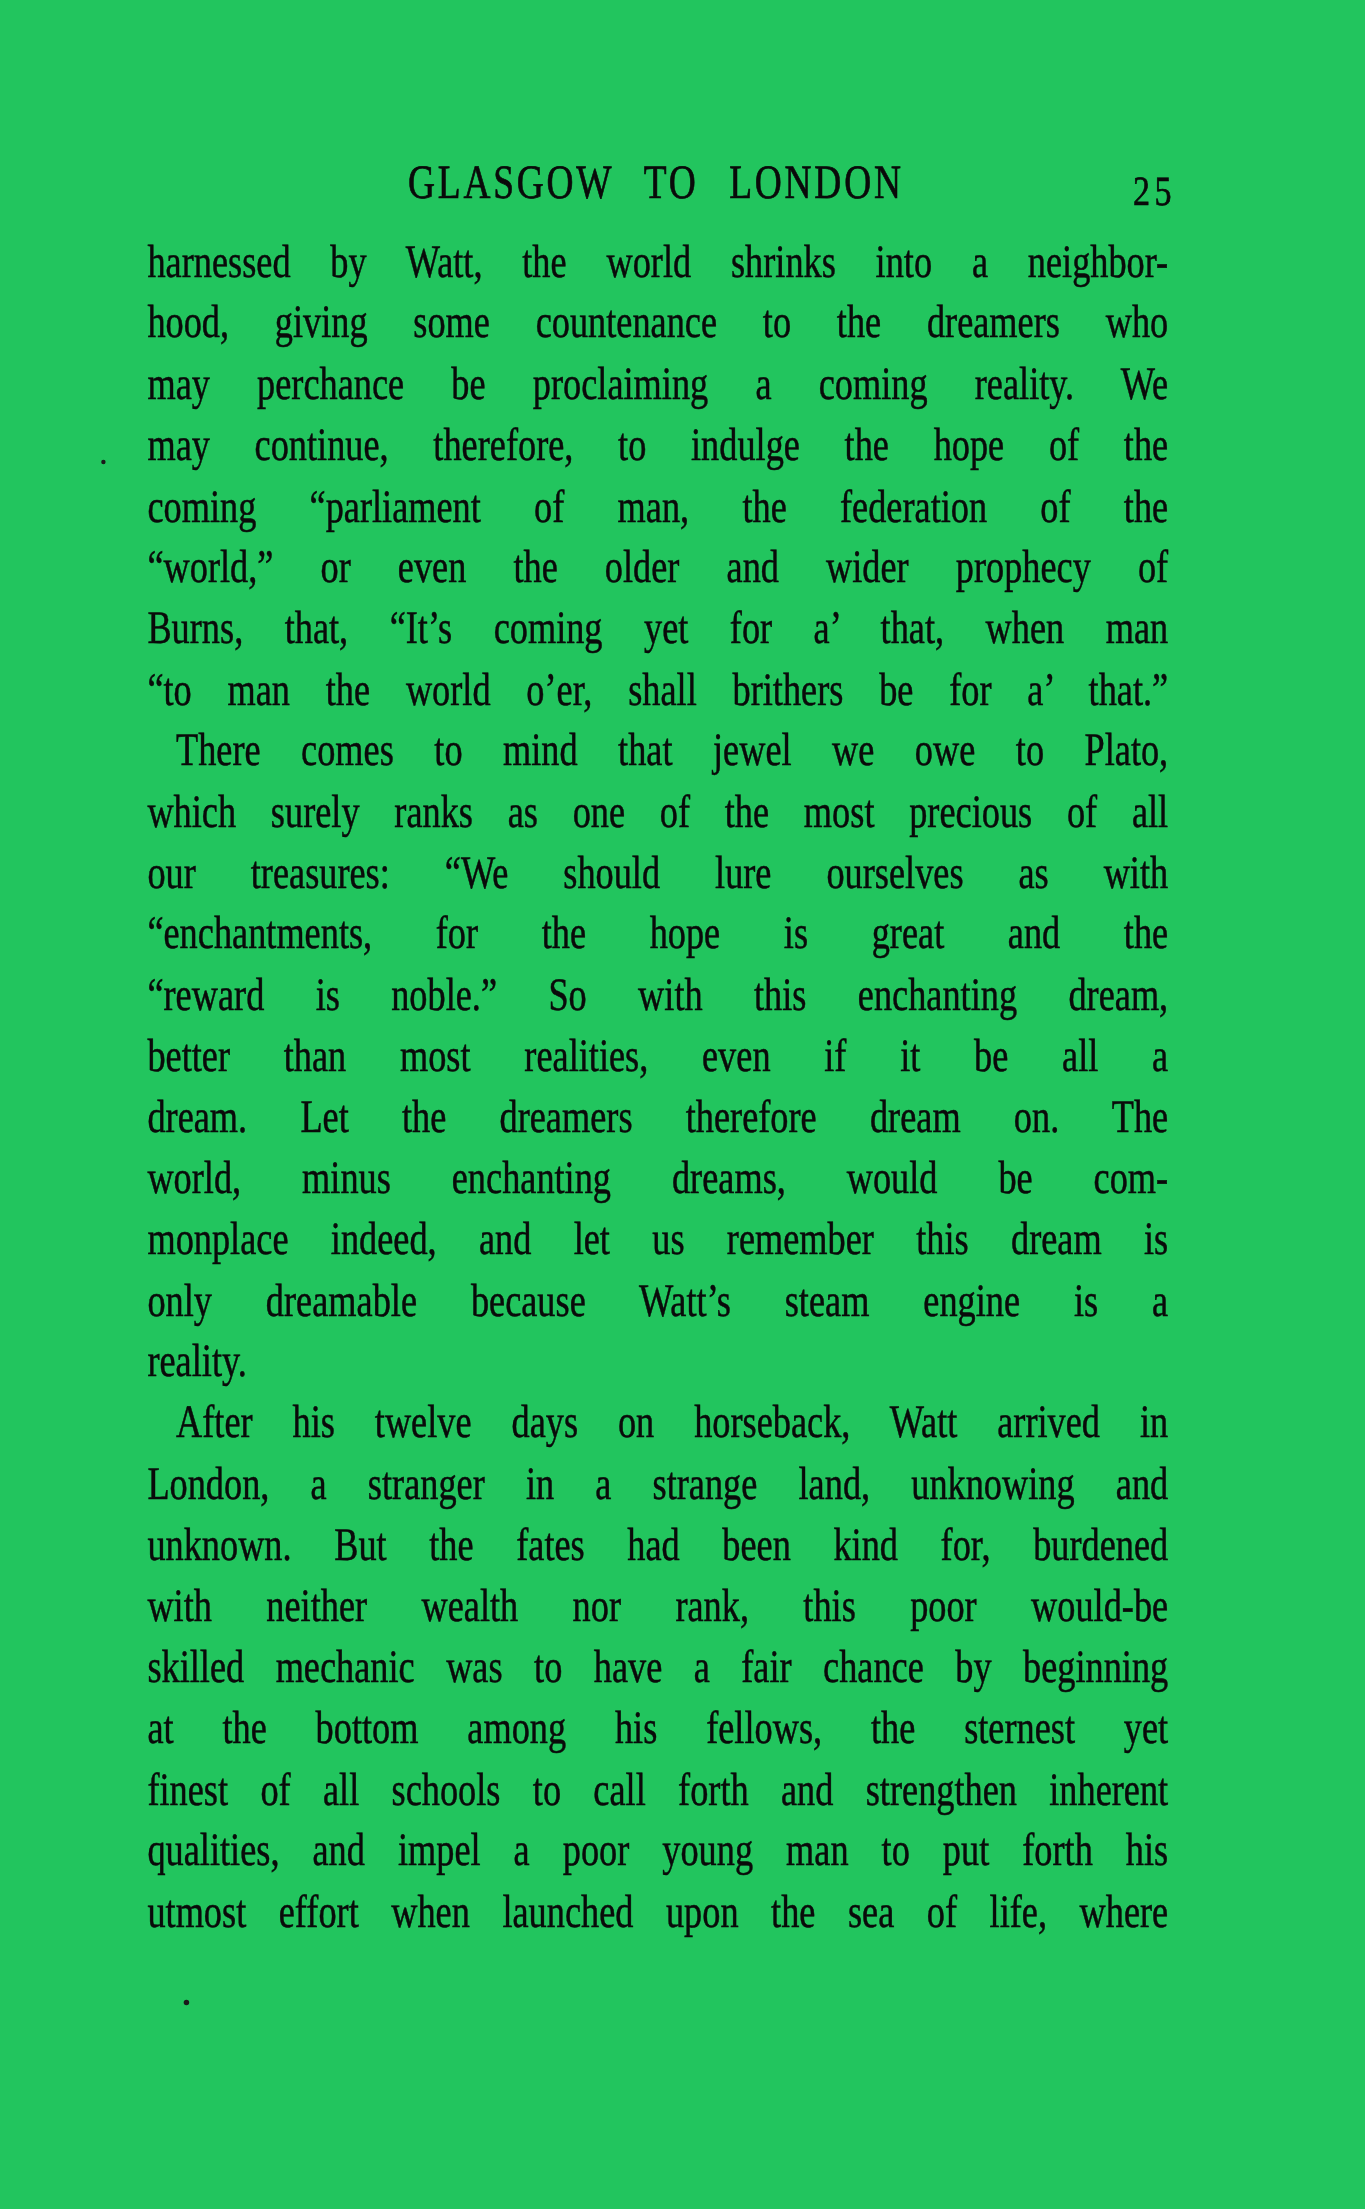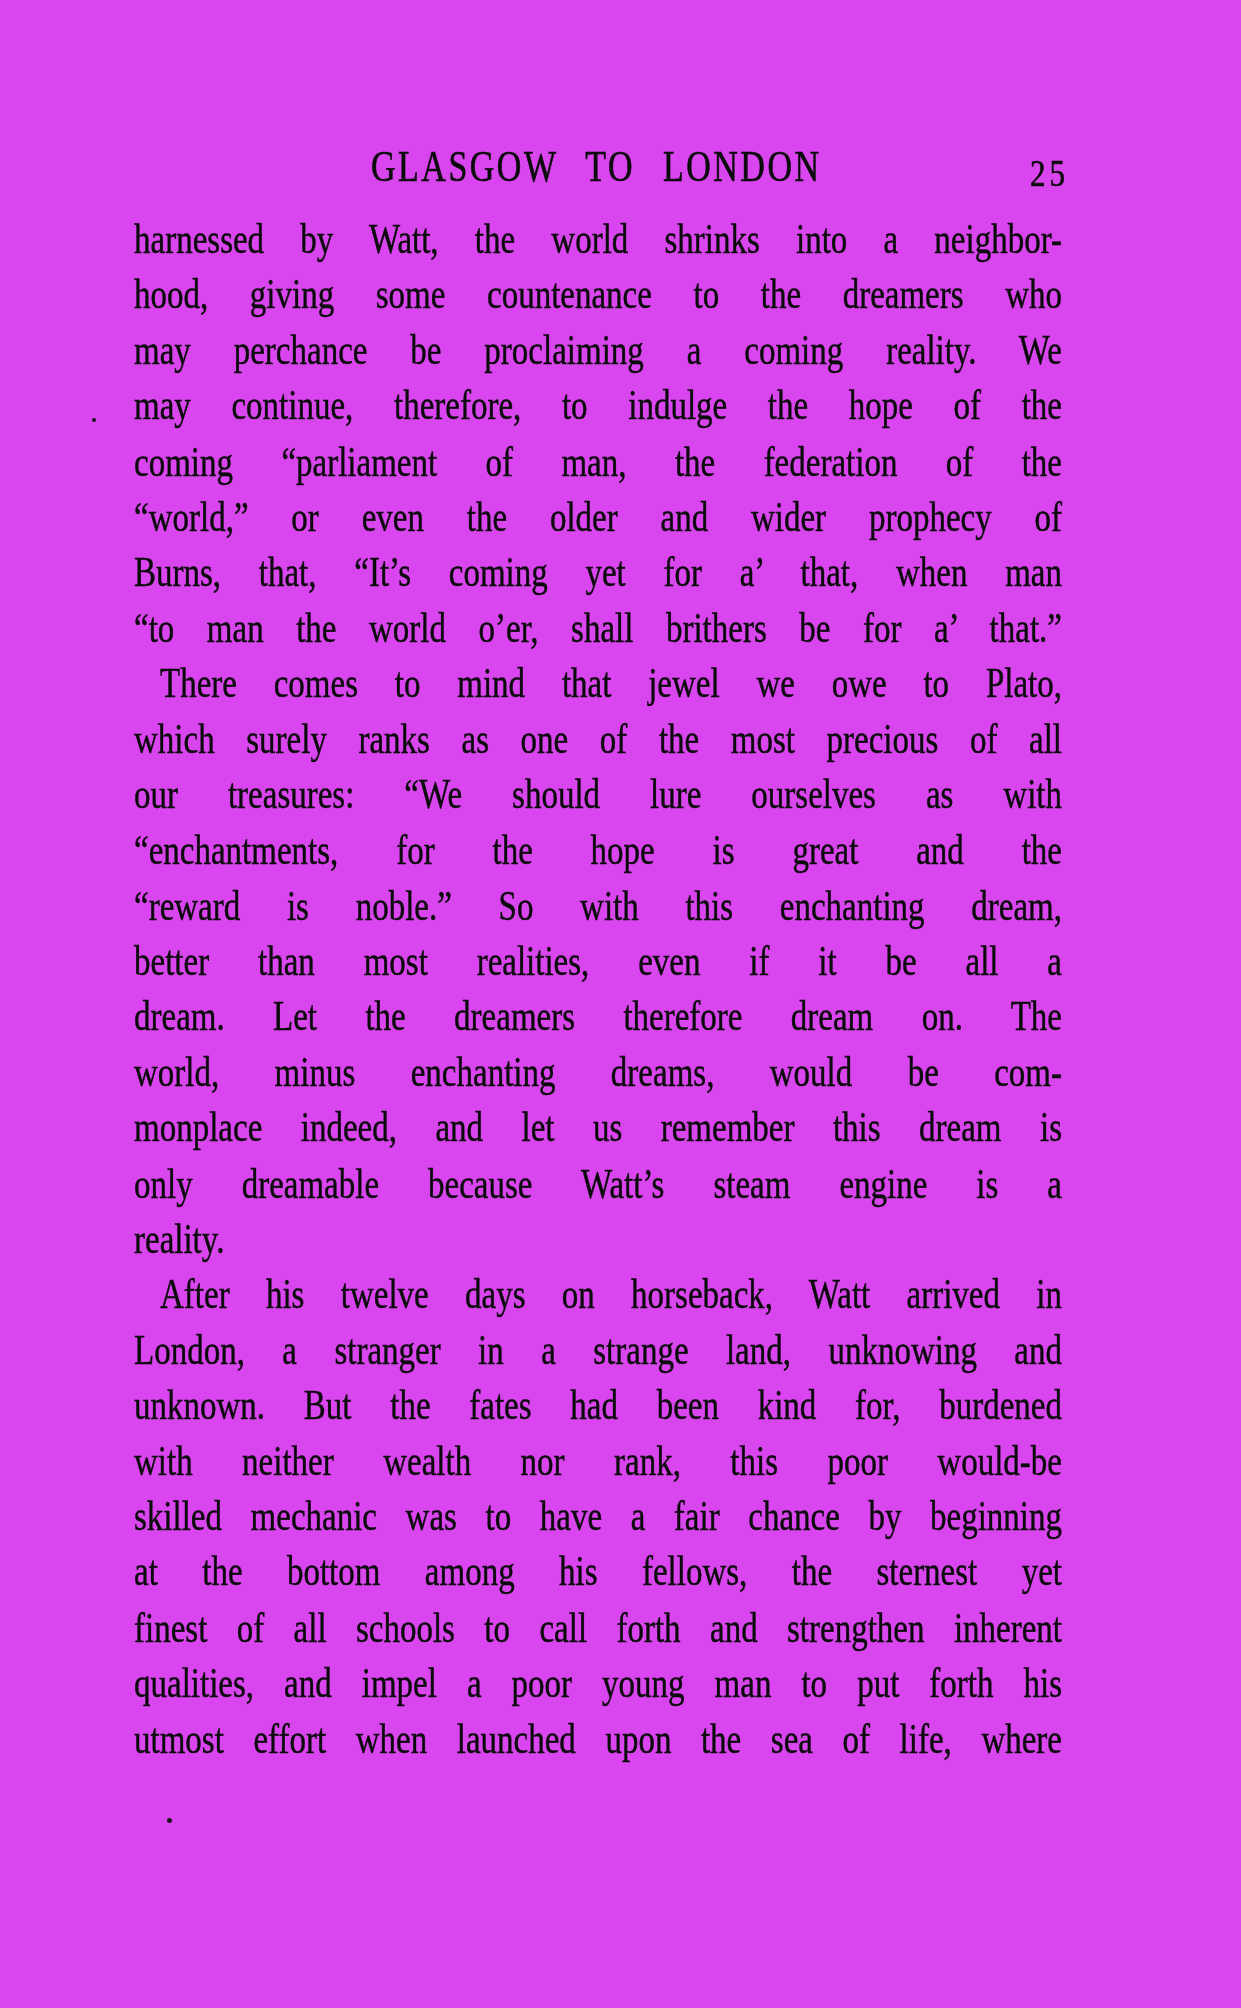--- a/index.html
+++ b/index.html
@@ -11,21 +11,21 @@
     position: relative;
     width: 1241px;
     height: 2008px;
     overflow: hidden;
     font-family: "Liberation Serif", serif;
     color: #0a0a0a;
   }
   .page {
     position: absolute;
     inset: 0;
-    background: #d946ef;
+    background: #22c55e;
     padding-left: 24px;
   }
   
   .running-head {
     position: absolute;
     left: 371px;
     top: 143px;
     font-size: 34px;
     letter-spacing: 2.5px;
     word-spacing: 17px;

